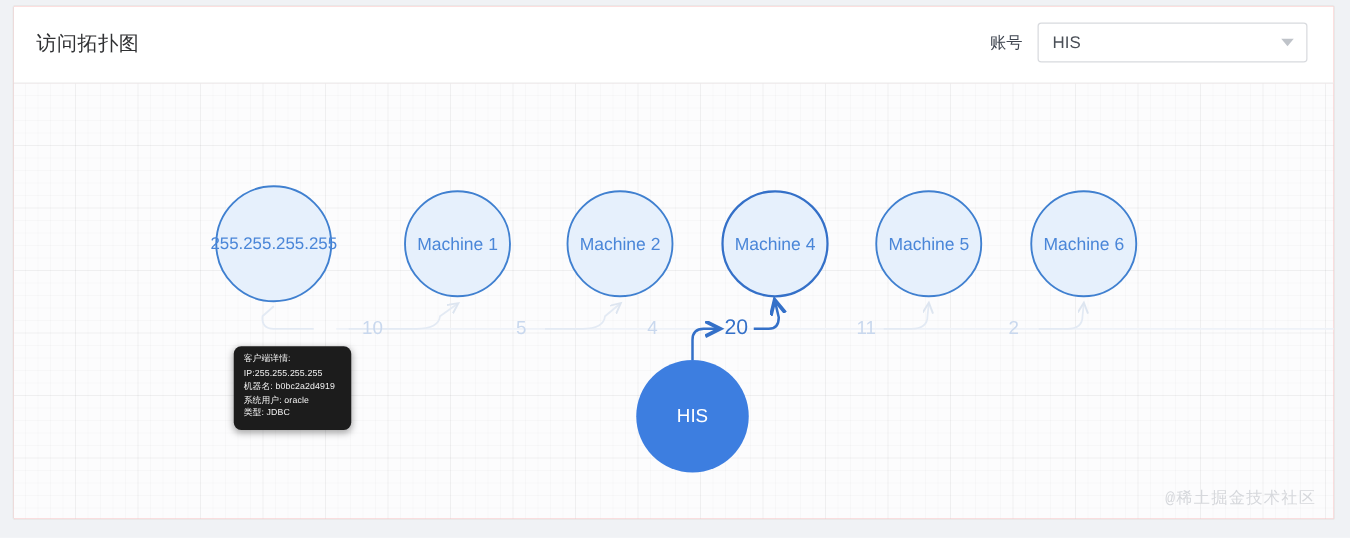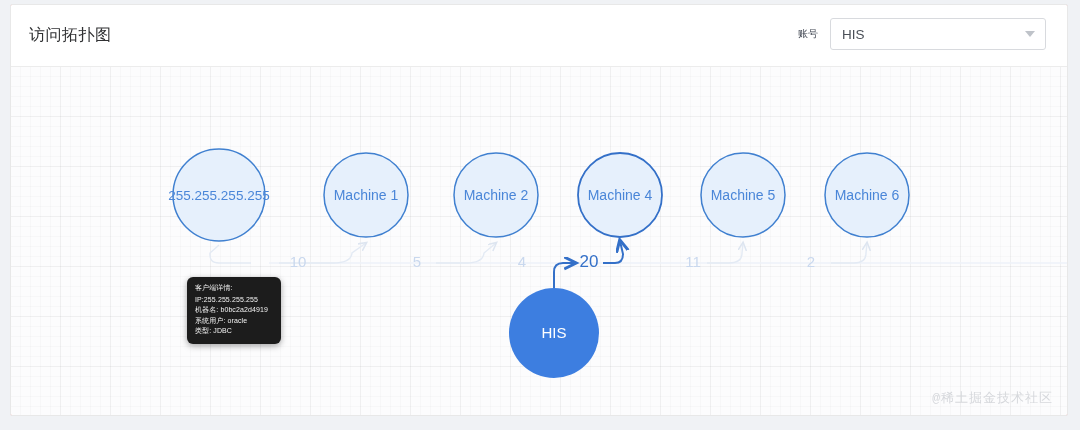--- a/index.html
+++ b/index.html
@@ -44,21 +44,21 @@
     font-weight: 400;
   }
   .acct-wrap {
     position: absolute;
     right: 21px;
     top: 13px;
     display: flex;
     align-items: center;
   }
   .acct-label {
-    font-size: 10px;
+    font-size: 13px;
     color: #3f4550;
     margin-right: 12px;
     white-space: nowrap;
   }
   .select-box {
     position: relative;
     width: 216px;
     height: 32px;
     border: 1px solid #d8dade;
     border-radius: 3px;

